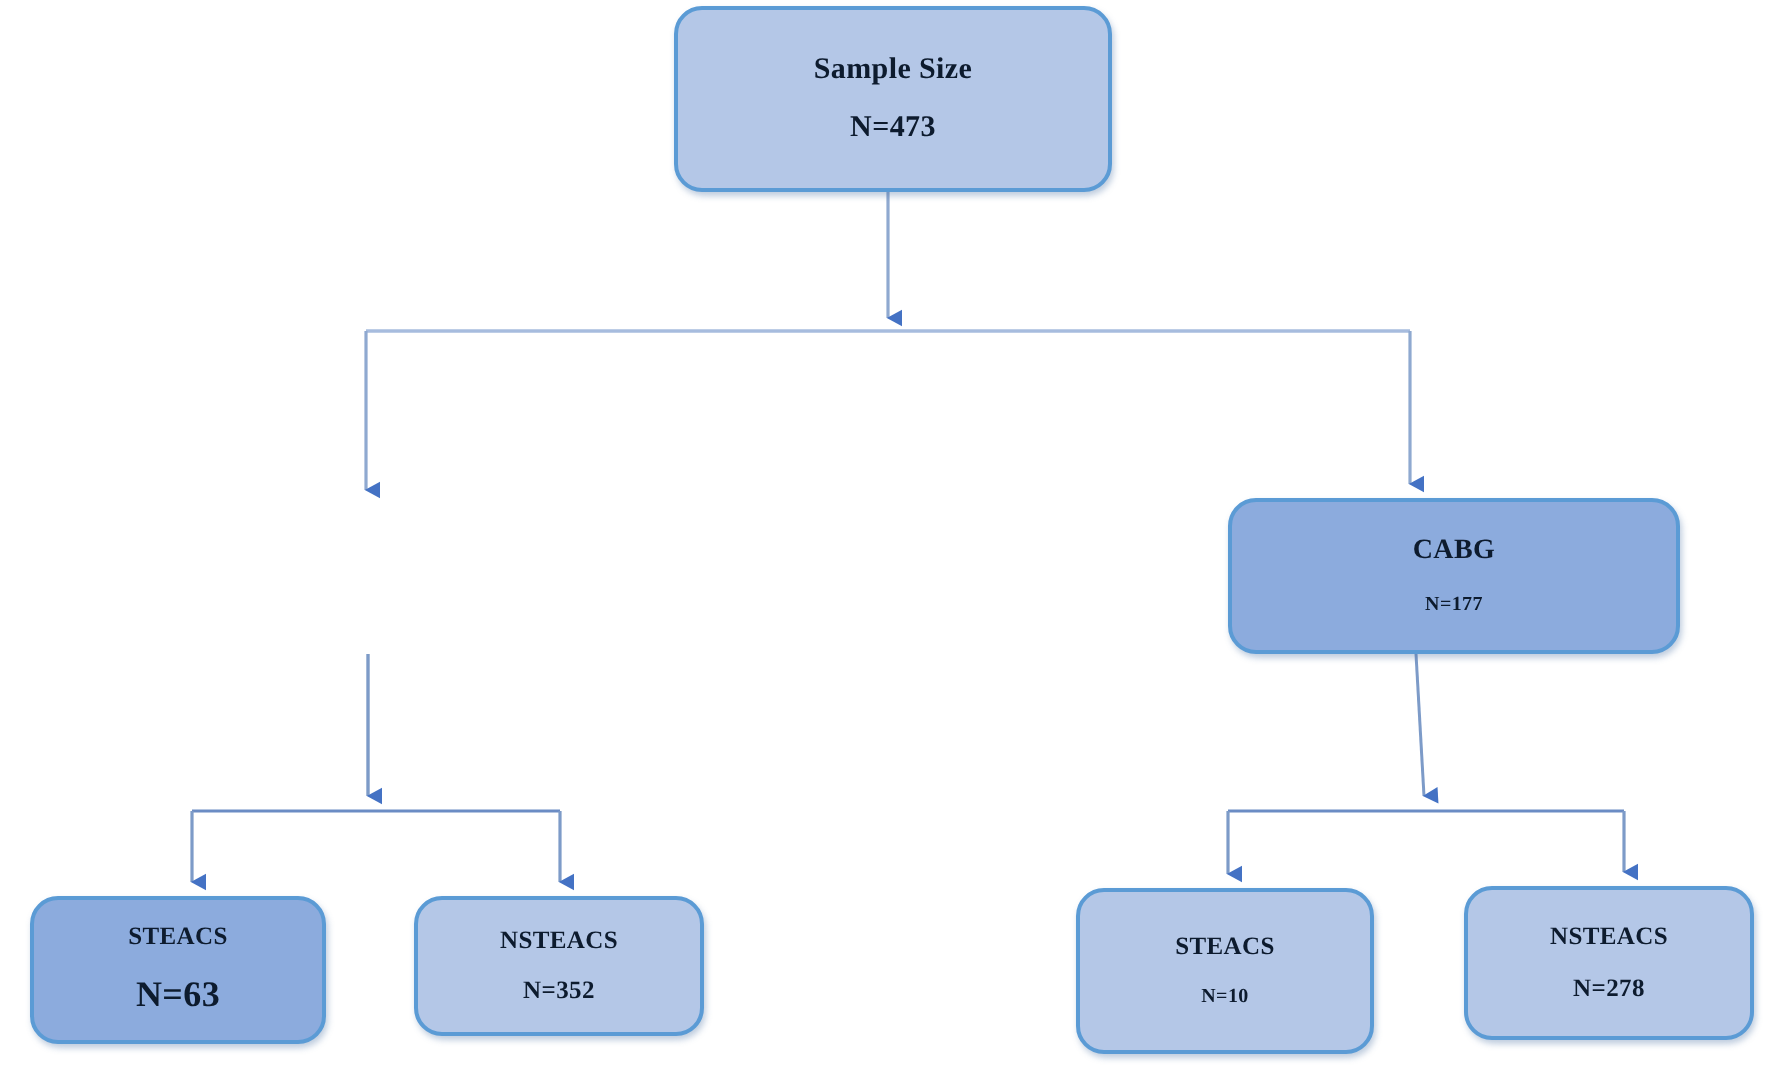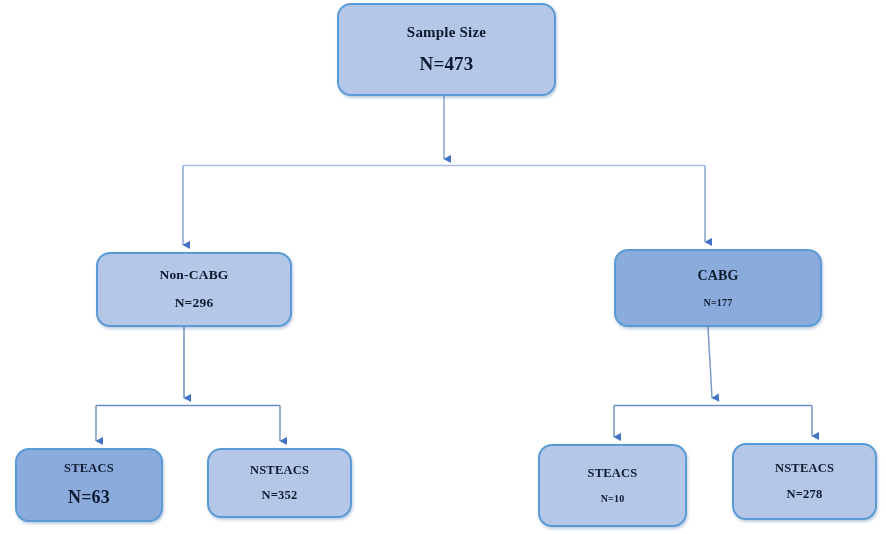--- a/index.html
+++ b/index.html
@@ -45,27 +45,27 @@
     font-weight: bold;
     letter-spacing: 0.2px;
     line-height: 1.1;
   }
   .fill-light { background: #B4C7E7; }
   .fill-dark  { background: #8CABDD; }
 
   
   #node-root     { left: 337px; top: 3px;   width: 219px; height: 93px;  }
   #node-root .title { font-size: 15px; margin-bottom: 13px; }
-  #node-root .count { font-size: 19px; }
+  #node-root .count { font-size: 15px; }
 
   #node-noncabg  { left: 96px;  top: 252px; width: 196px; height: 75px; }
   #node-noncabg .title { font-size: 13.5px; margin-bottom: 13px; }
   #node-noncabg .count { font-size: 13.5px; }
 
-  #node-cabg     { left: 614px; top: 249px; width: 208px; height: 78px; }
+  #node-cabg     { left: 614px; top: 249px; width: 226px; height: 78px; }
   #node-cabg .title { font-size: 14px; margin-bottom: 13px; }
   #node-cabg .count { font-size: 10px; }
 
   #node-steacs-left   { left: 15px;  top: 448px; width: 148px; height: 74px; }
   #node-steacs-left .title { font-size: 12.5px; margin-bottom: 12px; }
   #node-steacs-left .count { font-size: 18px; }
 
   #node-nsteacs-left  { left: 207px; top: 448px; width: 145px; height: 70px; }
   #node-nsteacs-left .title { font-size: 12.5px; margin-bottom: 11px; }
   #node-nsteacs-left .count { font-size: 12.5px; }
@@ -137,24 +137,20 @@
     <g>
       <path d="M812,405.5 L812,436" stroke="#7D9BC8" stroke-width="1.6" fill="none" marker-end="url(#arrow)"></path>
     </g>
   </svg>
 
   <div class="node fill-light" id="node-root">
     <span class="title">Sample Size</span>
     <span class="count">N=473</span>
   </div>
 
-  <div class="node fill-light" id="node-noncabg">
-    <span class="title">Non-CABG</span>
-    <span class="count">N=296</span>
-  </div>
 
   <div class="node fill-dark" id="node-cabg">
     <span class="title">CABG</span>
     <span class="count">N=177</span>
   </div>
 
   <div class="node fill-dark" id="node-steacs-left">
     <span class="title">STEACS</span>
     <span class="count">N=63</span>
   </div>

